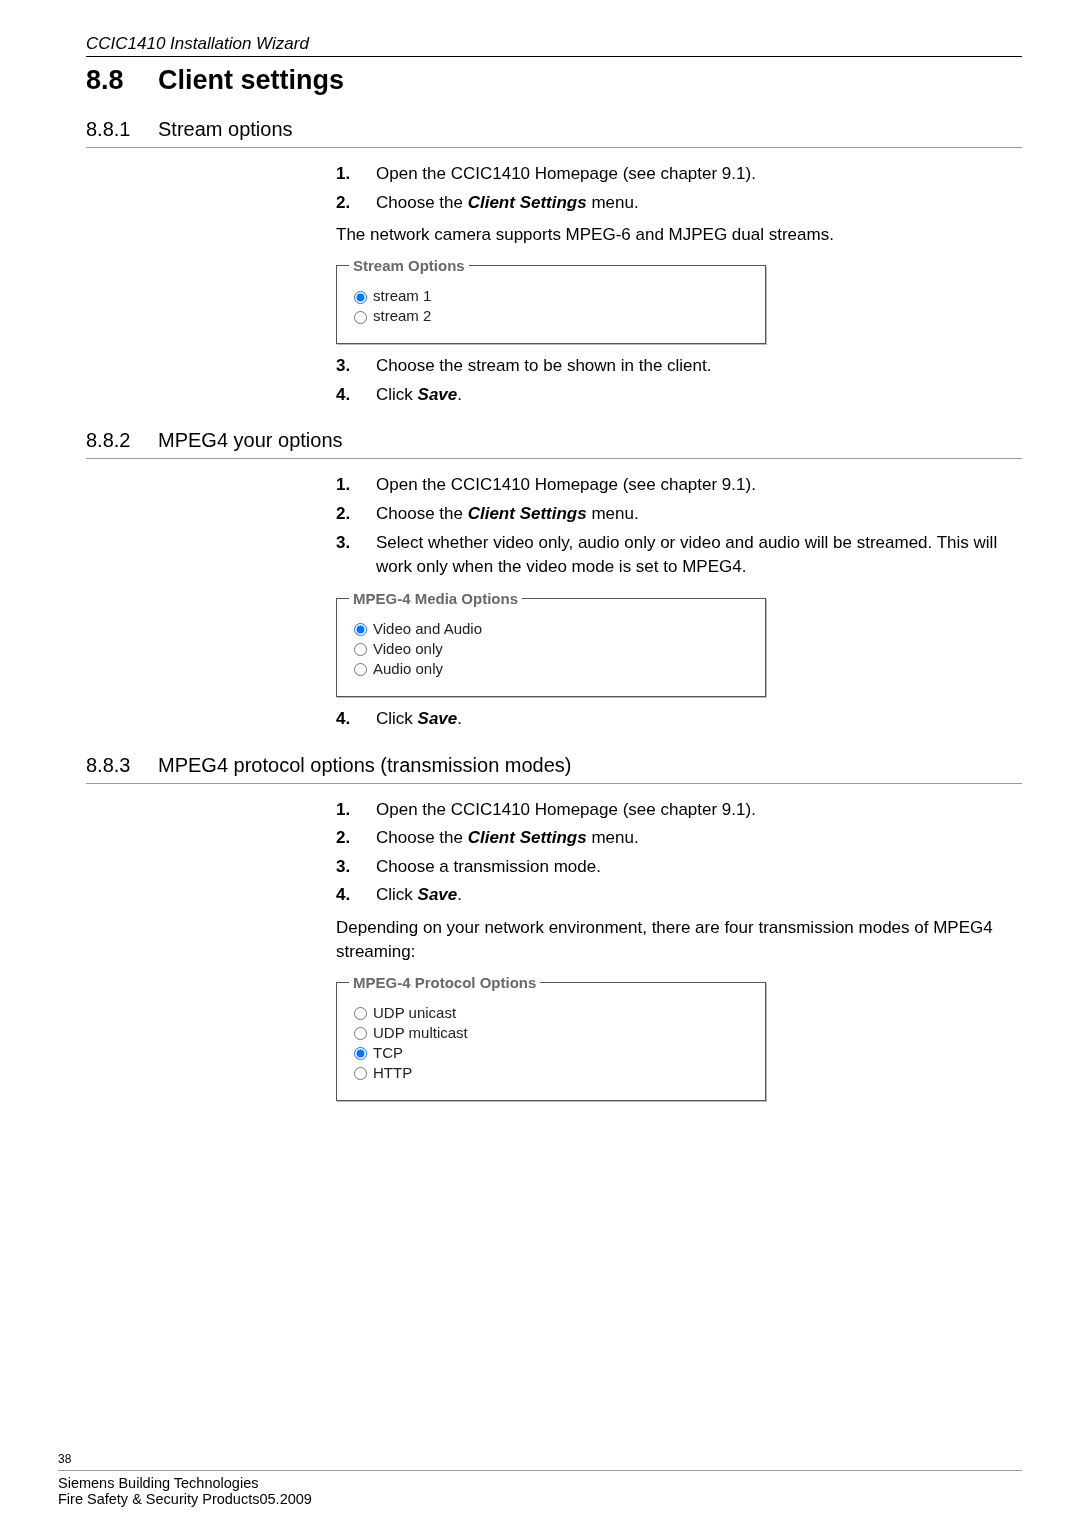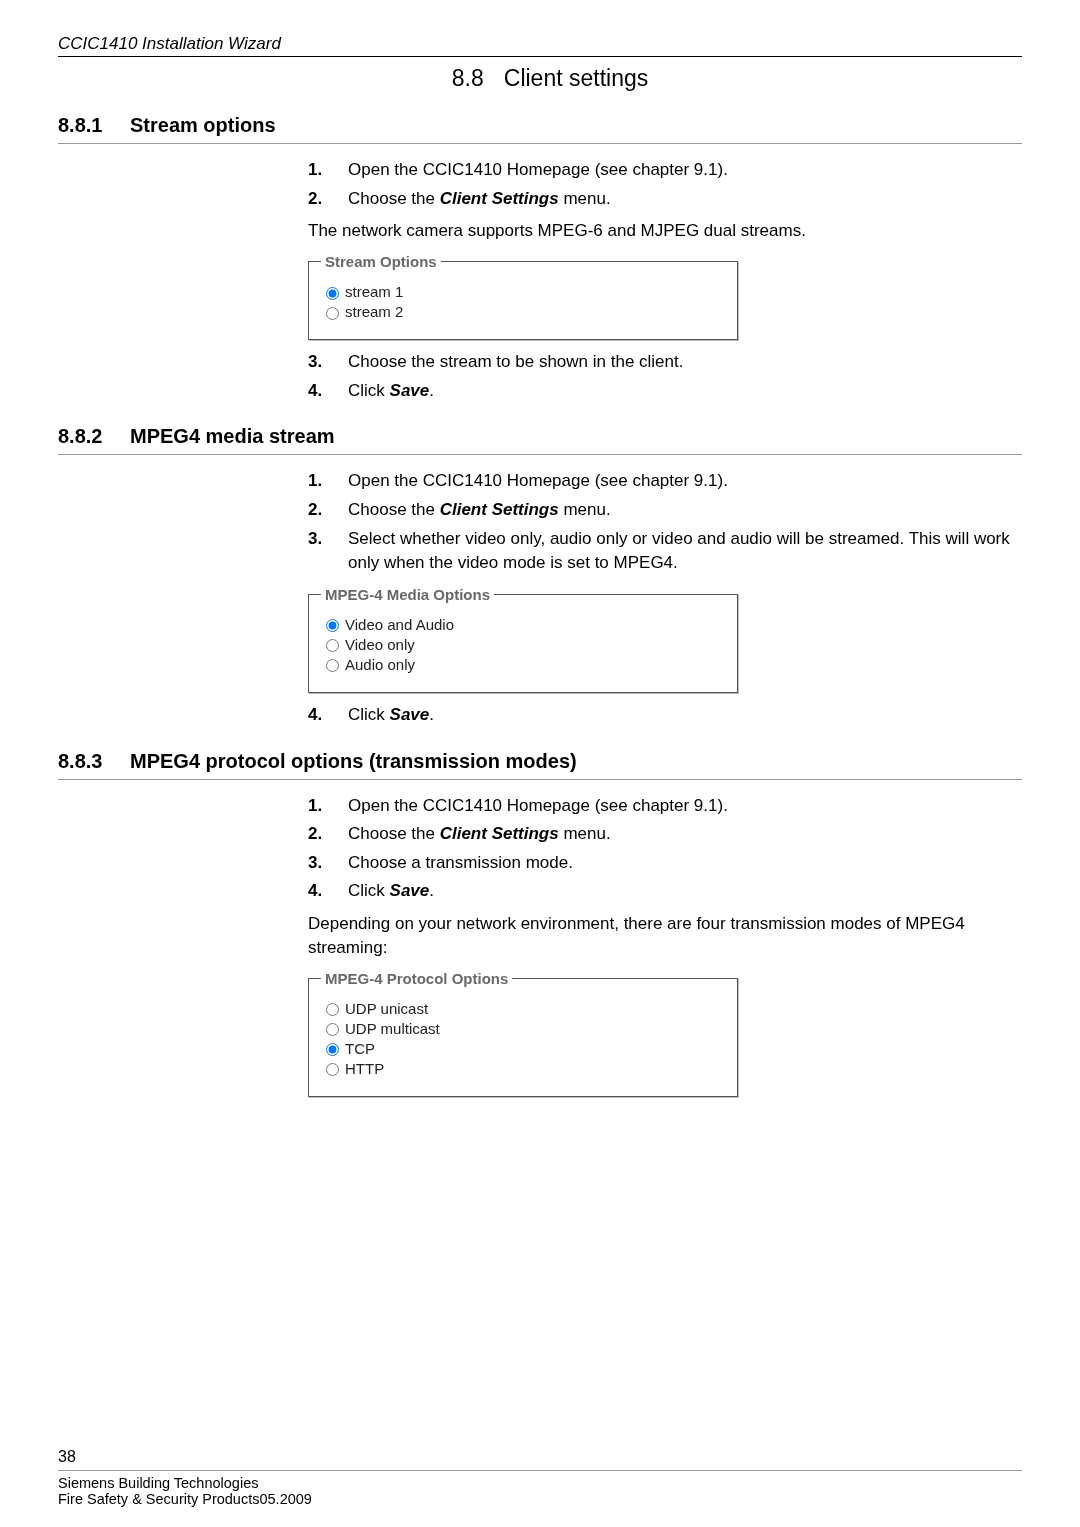--- a/index.html
+++ b/index.html
@@ -7,44 +7,43 @@
     margin: 0;
     padding: 0;
     font-family: Arial, Helvetica, sans-serif;
     color: #000;
     background: #fff;
     width: 1080px;
   }
   .page {
     width: 1080px;
     min-height: 1527px;
-    padding: 34px 58px 28px 58px;
+    padding: 34px 58px 28px 86px;
     box-sizing: border-box;
     position: relative;
   }
   .header-title {
     font-style: italic;
     font-size: 17px;
     margin-bottom: 2px;
   }
   .header-rule {
     border: none;
     border-top: 1.5px solid #000;
     margin: 2px 0 8px 0;
   }
   .h1 {
-    font-size: 23px;
-    font-weight: normal;
+    font-size: 27px;
+    font-weight: bold;
     margin: 6px 0 22px 0;
-    text-align: center;
   }
   .h1 .secnum { display:inline-block; width: 72px; }
   .h2 {
     font-size: 20px;
-    font-weight: bold;
+    font-weight: normal;
     margin: 6px 0 6px 0;
   }
   .h2 .secnum { display:inline-block; width: 72px; }
   .h2-rule {
     border: none;
     border-top: 1px solid #999;
     margin: 4px 0 14px 0;
   }
   .content-block {
     margin-left: 250px;
@@ -77,21 +76,21 @@
     color:#222;
     margin: 3px 0;
     font-family: Tahoma, Arial, sans-serif;
   }
   .radio-row input[type=radio] { margin-right:6px; }
 
   .footer {
     position:absolute;
     left:58px; right:58px; bottom:20px;
   }
-  .footer .pagenum { font-size:16px; margin-bottom: 2px;}
+  .footer .pagenum { font-size:12px; margin-bottom: 2px;}
   .footer-rule { border:none; border-top:1px solid #999; margin:4px 0 4px 0;}
   .footer-line { display:flex; justify-content:flex-start; font-size:14.5px;}
 </style>
 </head>
 <body>
 
 <div class="page">
 
   <div class="header-title">CCIC1410 Installation Wizard</div>
   <hr class="header-rule">
@@ -124,21 +123,21 @@
       </label>
     </fieldset>
 
     <ul class="ol">
       <li><span class="numcell">3.</span><span class="textcell">Choose the stream to be shown in the client.</span></li>
       <li><span class="numcell">4.</span><span class="textcell"><span>Click </span><b><i>Save</i></b><span>.</span></span></li>
     </ul>
   </div>
 
   <div class="h2" style="margin-top:22px;">
-    <span class="secnum">8.8.2</span><span>MPEG4 media stream</span>
+    <span class="secnum">8.8.2</span><span>MPEG4 your options</span>
   </div>
   <hr class="h2-rule">
 
   <div class="content-block">
     <ul class="ol">
       <li><span class="numcell">1.</span><span class="textcell">Open the CCIC1410 Homepage (see chapter 9.1).</span></li>
       <li><span class="numcell">2.</span><span class="textcell"><span>Choose the </span><b><i>Client Settings</i></b><span> menu.</span></span></li>
       <li><span class="numcell">3.</span><span class="textcell">Select whether video only, audio only or video and audio will be streamed. This will work only when the video mode is set to MPEG4.</span></li>
     </ul>
 

